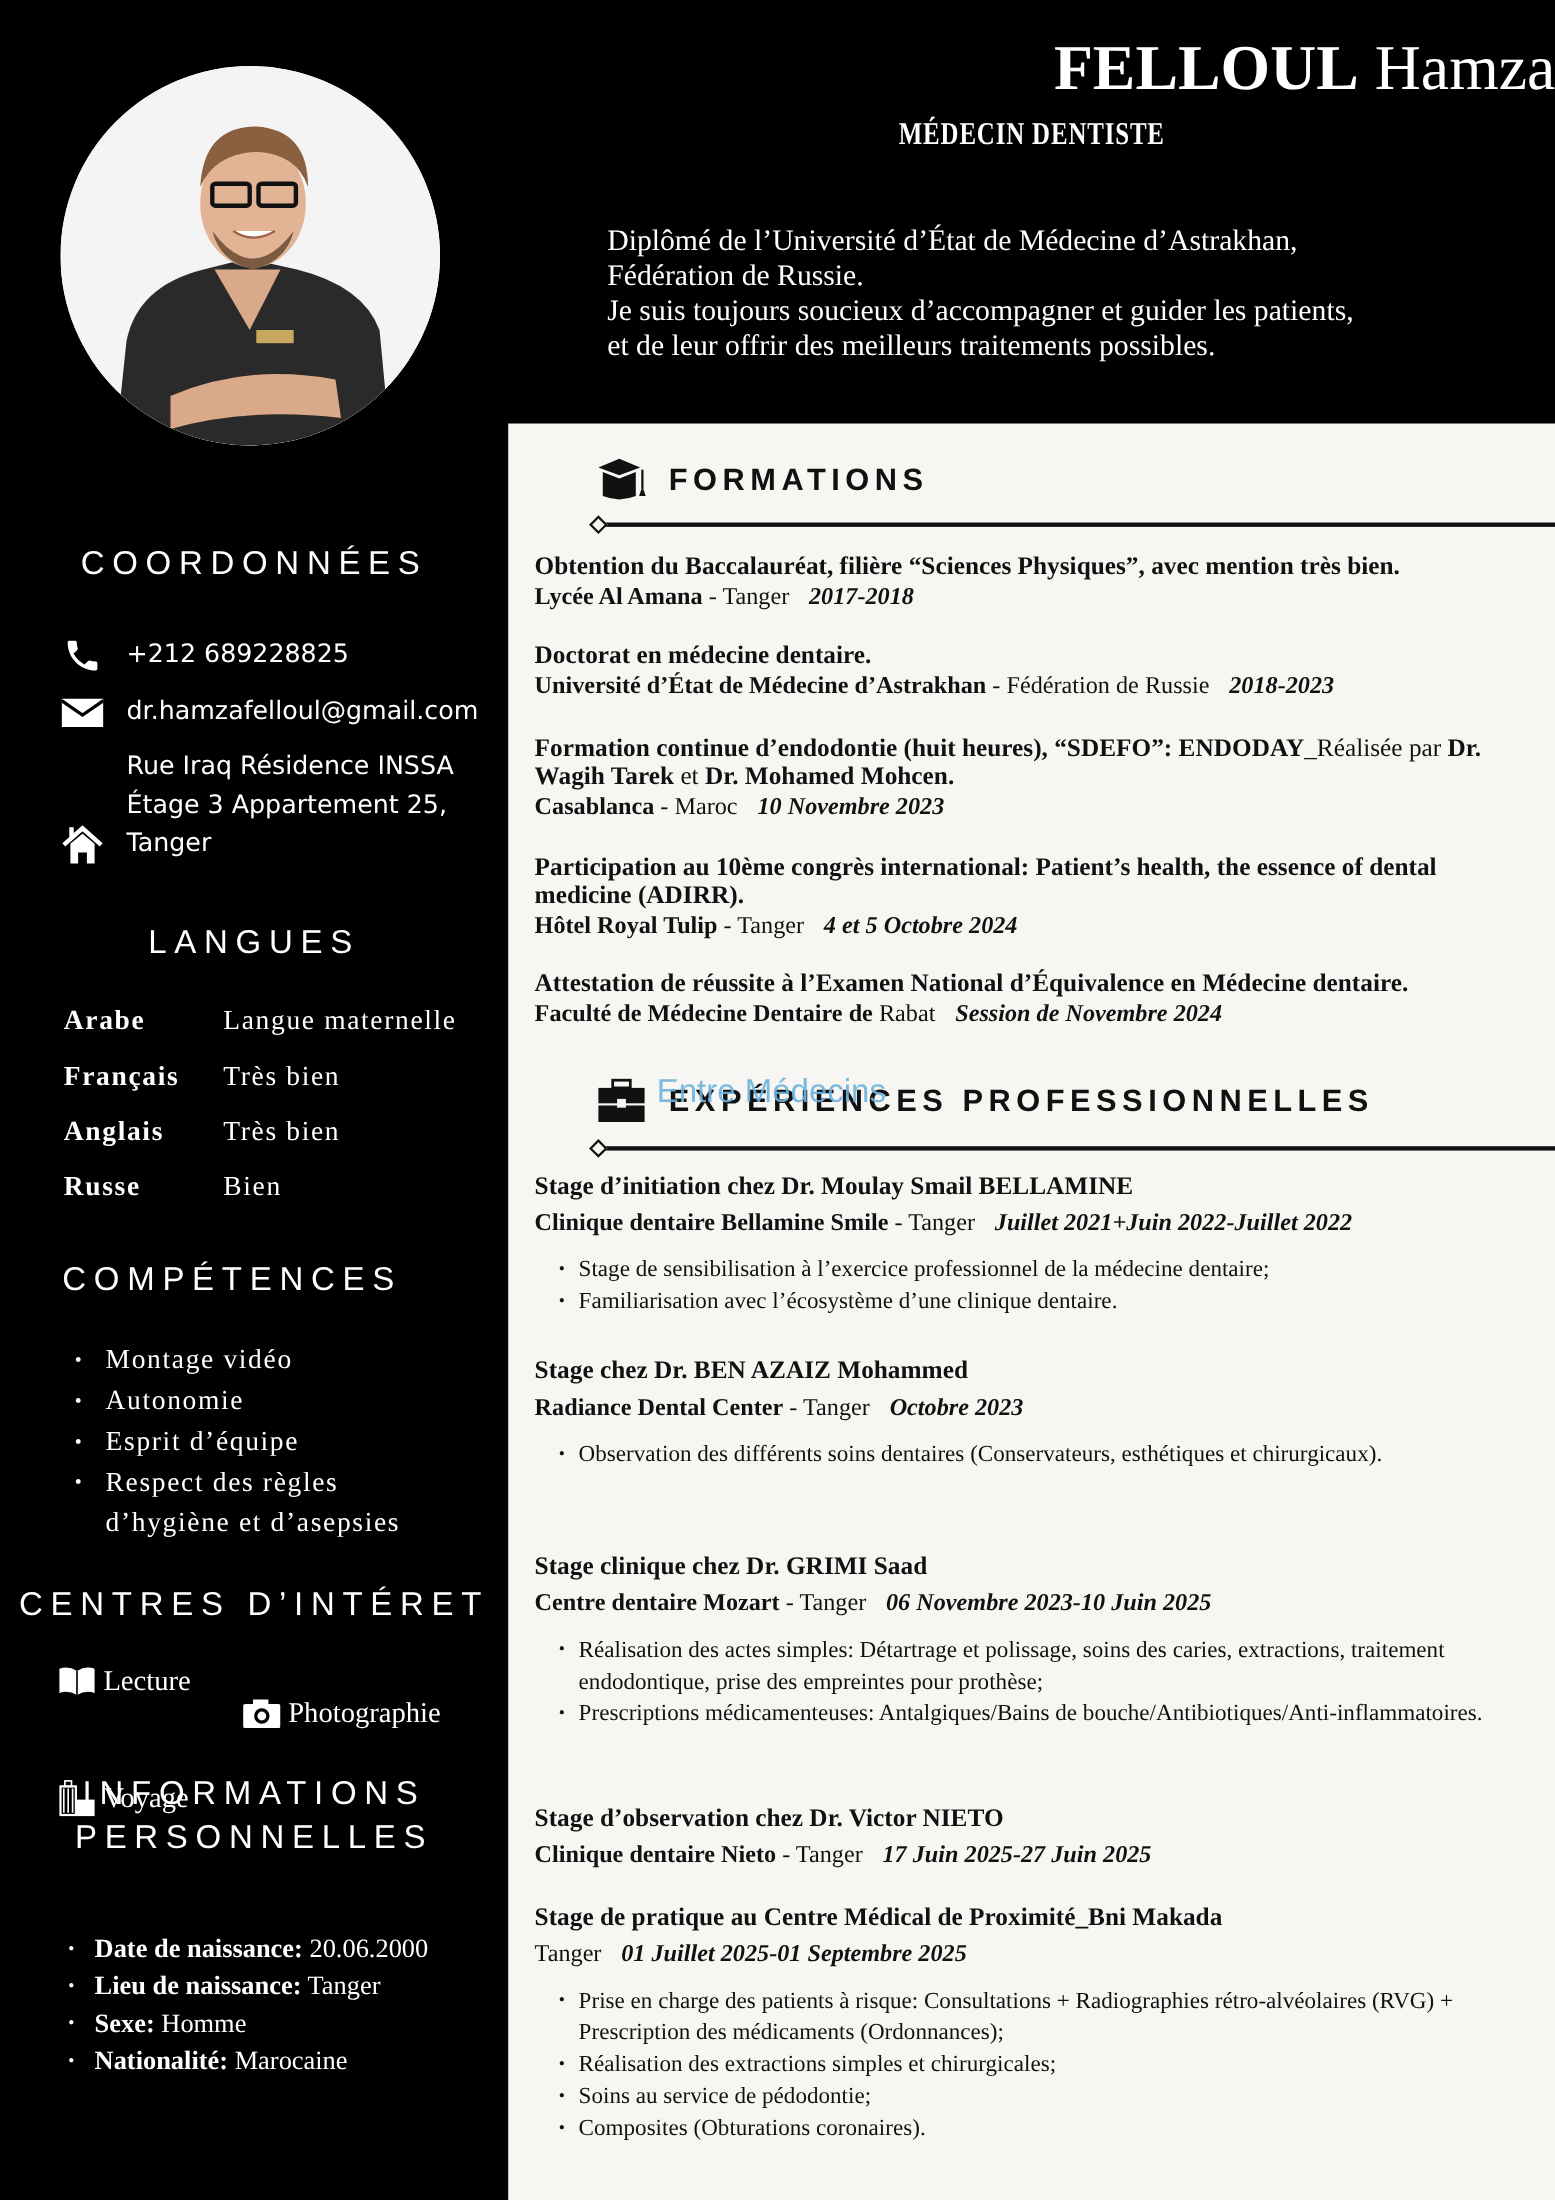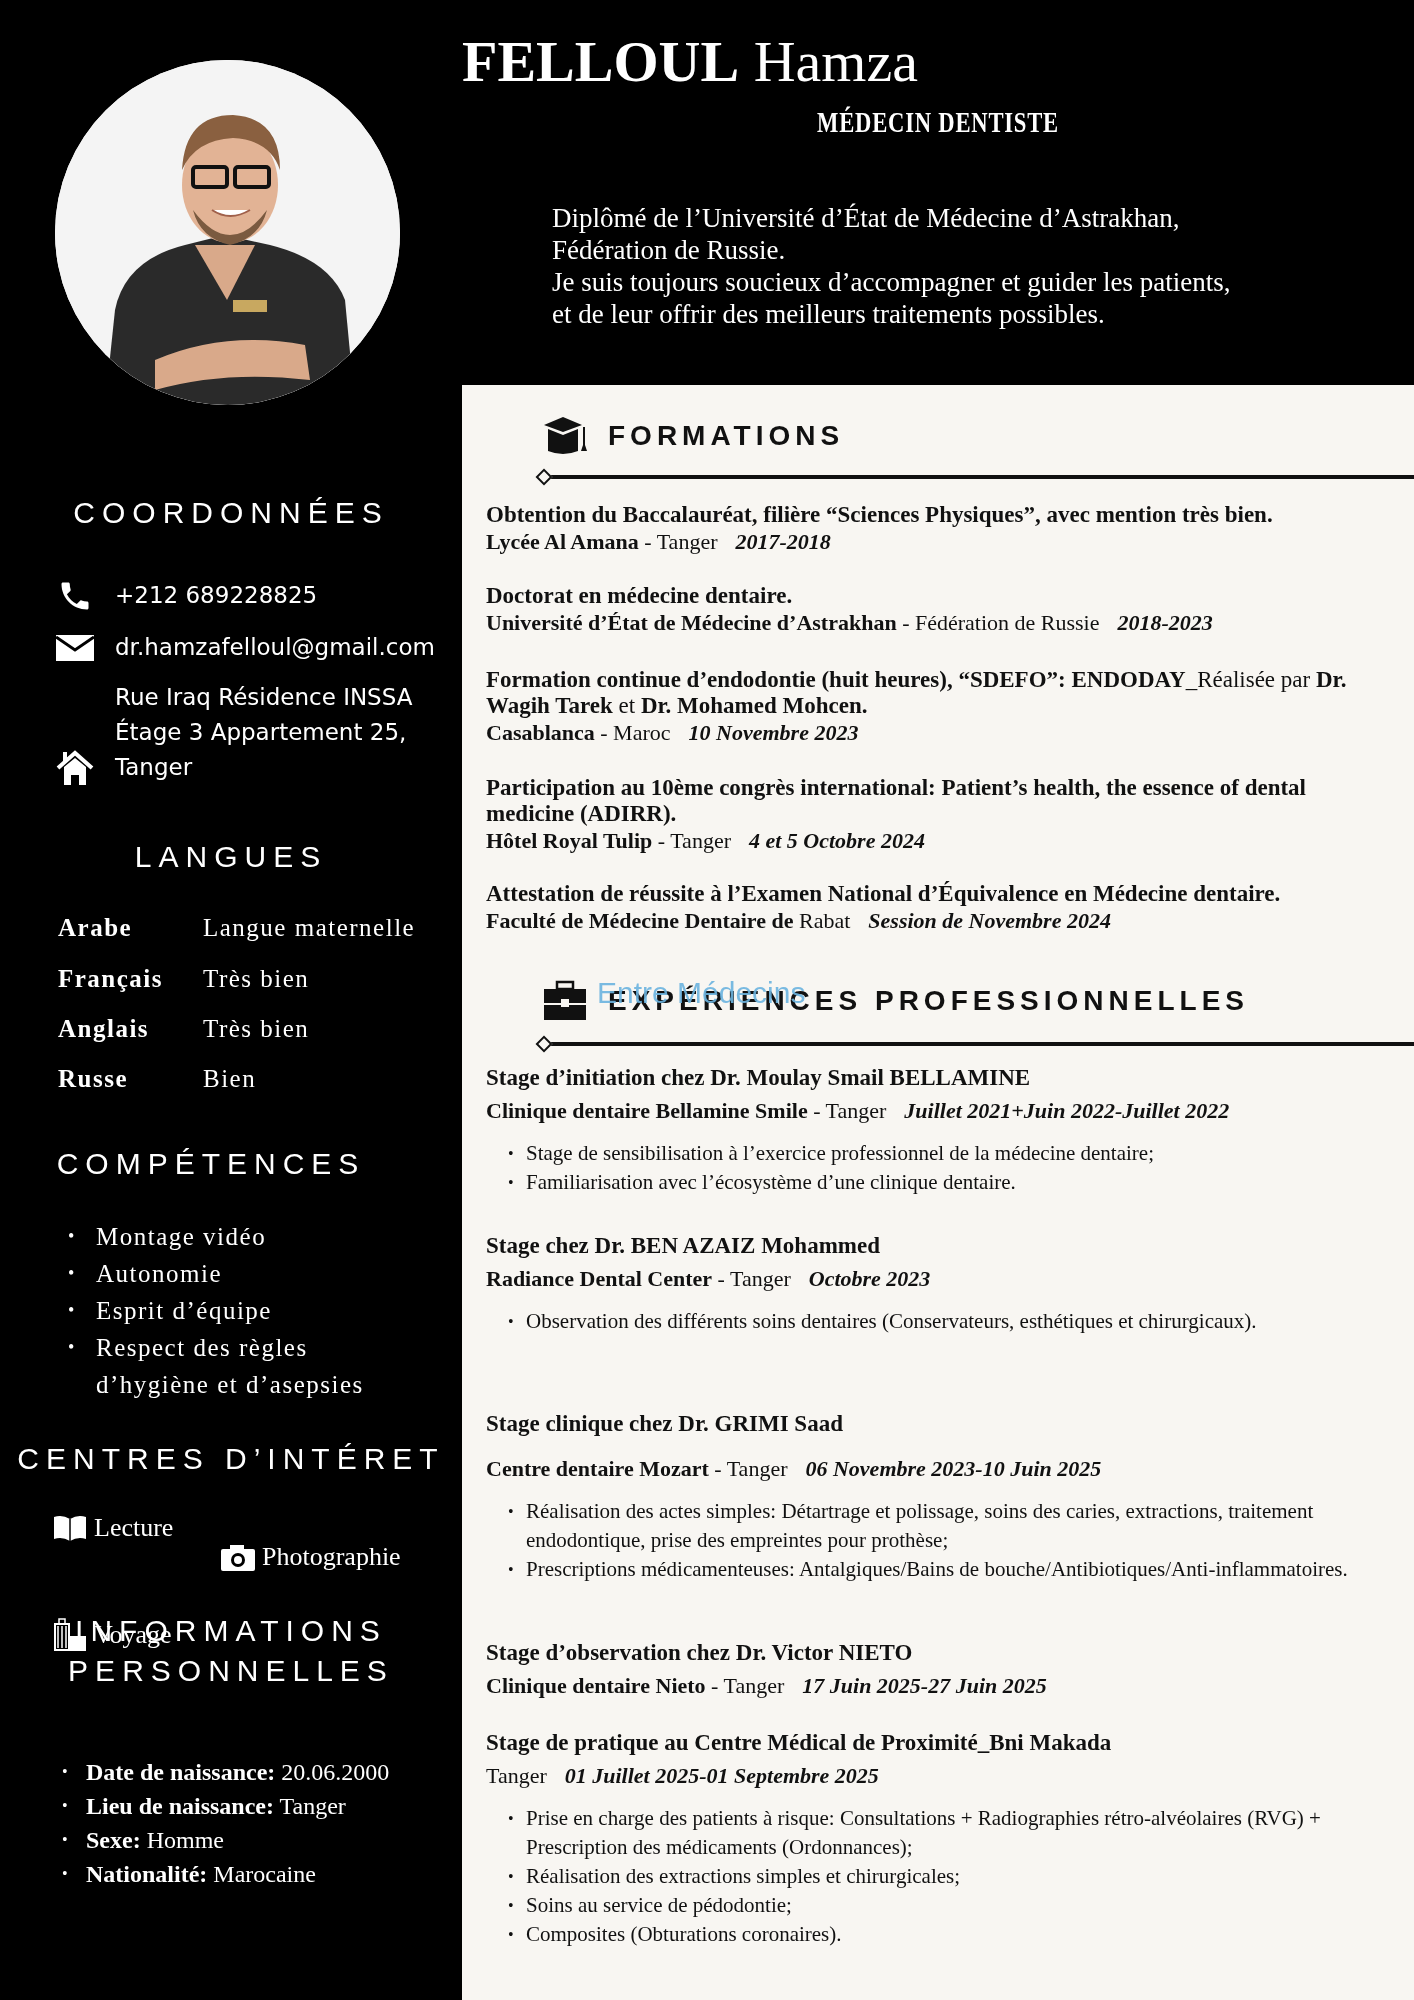--- a/index.html
+++ b/index.html
@@ -3,21 +3,21 @@
 <meta charset="utf-8">
 <style>
   html, body { margin: 0; padding: 0; }
   body { width: 1414px; height: 2000px; position: relative; background: #000; overflow: hidden; font-family: "Liberation Serif", serif; }
   .sidebar { position: absolute; left: 0; top: 0; width: 462px; height: 2000px; background: #000; color: #fff; }
   .header { position: absolute; left: 462px; top: 0; width: 952px; height: 385px; background: #000; color: #fff; }
   .main { position: absolute; left: 462px; top: 385px; width: 952px; height: 1615px; background: #f8f6f2; color: #111; }
 
   .photo { position: absolute; left: 55px; top: 60px; width: 345px; height: 345px; border-radius: 50%; background: #f4f4f4; overflow: hidden; }
 
-  .name { position: absolute; left: 0; width: 100%; top: 28px; text-align: left; font-size: 58px; font-family: "Liberation Serif", serif; letter-spacing: 0px; }
+  .name { position: absolute; left: 0; width: 100%; top: 28px; text-align: right; font-size: 58px; font-family: "Liberation Serif", serif; letter-spacing: 0px; }
   .name .last { font-weight: bold; }
   .title { position: absolute; left: 0; width: 100%; top: 106px; text-align: center; font-size: 29px; font-weight: bold; letter-spacing: 1px; transform: scaleX(0.78); }
   .summary { position: absolute; left: 90px; top: 202px; width: 800px; font-size: 27px; line-height: 32px; }
 
   .side-heading { position: absolute; left: 0; width: 462px; text-align: center; font-family: "Liberation Sans", sans-serif; font-size: 30px; letter-spacing: 7px; font-weight: normal; color: #fff; }
 
   .contact-row { position: absolute; left: 55px; display: flex; align-items: flex-end; font-family: "DejaVu Sans", sans-serif; font-size: 23px; color: #fff; line-height: 35px; }
   .contact-row .ic { width: 40px; height: 35px; margin-right: 20px; display: flex; align-items: center; justify-content: center; }
 
   .lang-row { position: absolute; left: 58px; font-size: 25px; letter-spacing: 1.5px; }
@@ -262,21 +262,21 @@
   <div class="entry" style="top:848px;">
     <div class="t">Stage chez Dr. BEN AZAIZ Mohammed</div>
     <div class="meta" style="margin-top:6px;"><b>Radiance Dental Center</b><span> - Tanger</span><span class="date">Octobre 2023</span></div>
     <ul style="width:800px;">
       <li>Observation des différents soins dentaires (Conservateurs, esthétiques et chirurgicaux).</li>
     </ul>
   </div>
 
   <div class="entry" style="top:1026px;">
     <div class="t">Stage clinique chez Dr. GRIMI Saad</div>
-    <div class="meta" style="margin-top:18px;"><b>Centre dentaire Mozart</b><span> - Tanger</span><span class="date">06 Novembre 2023-10 Juin 2025</span></div>
+    <div class="meta" style="margin-top:6px;"><b>Centre dentaire Mozart</b><span> - Tanger</span><span class="date">06 Novembre 2023-10 Juin 2025</span></div>
     <ul style="width:860px;">
       <li>Réalisation des actes simples: Détartrage et polissage, soins des caries, extractions, traitement endodontique, prise des empreintes pour prothèse;</li>
       <li>Prescriptions médicamenteuses: Antalgiques/Bains de bouche/Antibiotiques/Anti-inflammatoires.</li>
     </ul>
   </div>
 
   <div class="entry" style="top:1255px;">
     <div class="t">Stage d’observation chez Dr. Victor NIETO</div>
     <div class="meta" style="margin-top:6px;"><b>Clinique dentaire Nieto</b><span> - Tanger</span><span class="date">17 Juin 2025-27 Juin 2025</span></div>
   </div>

